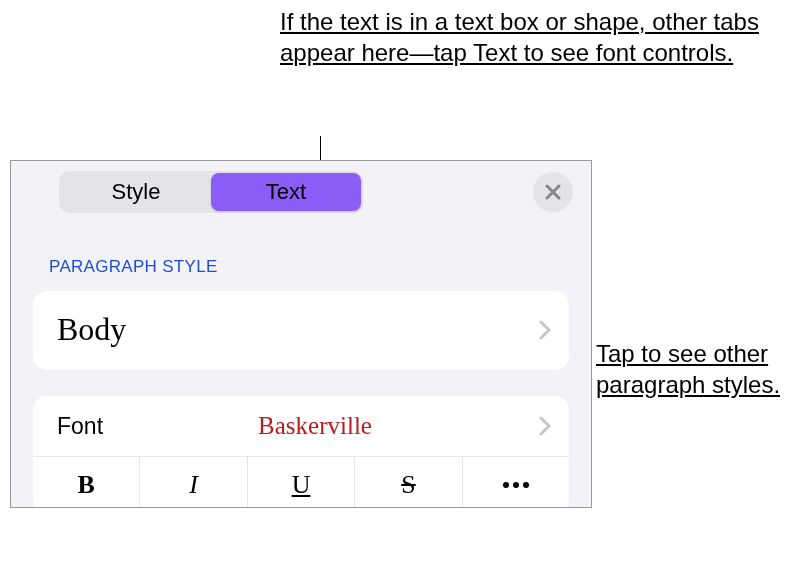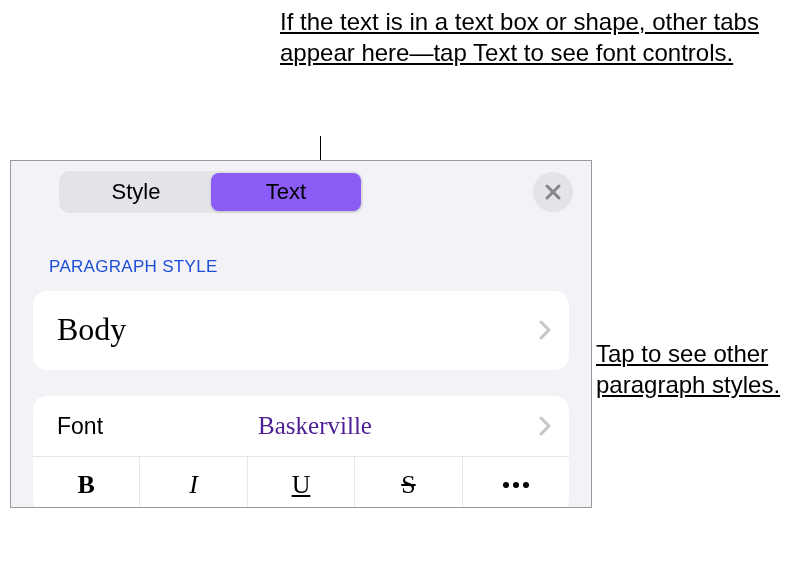--- a/index.html
+++ b/index.html
@@ -101,21 +101,21 @@
       display: flex;
       align-items: center;
       padding: 16px 18px 16px 24px;
       border-bottom: 1px solid #e5e5ea;
     }
     .font-label { font-size: 23px; }
     .font-value {
       margin-left: auto;
       font-family: "Baskerville", Georgia, serif;
       font-size: 25px;
-      color: #4c1d95;
+      color: #b91c1c;
       margin-right: 12px;
     }
     .style-row {
       display: flex;
       border-top: 0;
     }
     .style-btn {
       flex: 1;
       display: flex;
       align-items: center;

